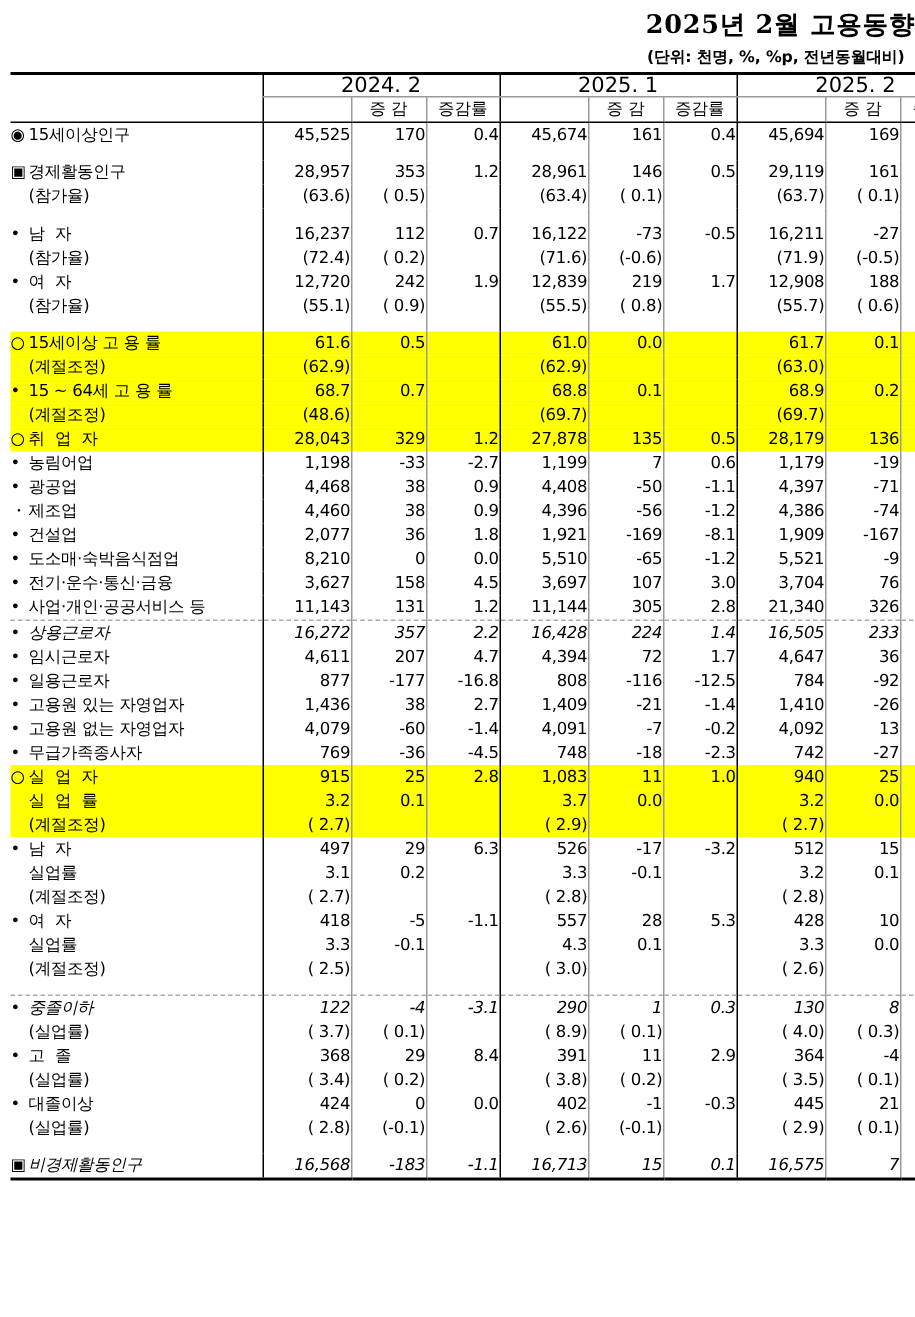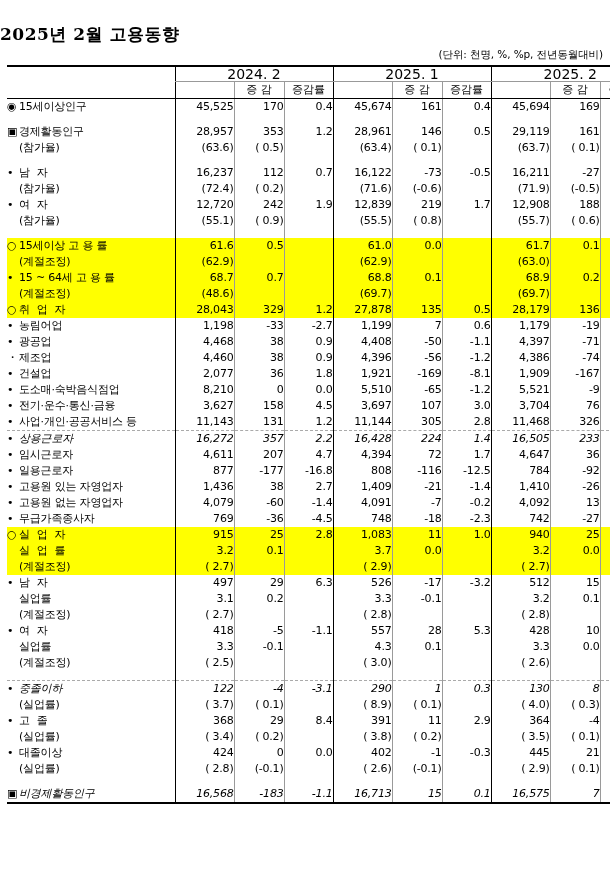--- a/index.html
+++ b/index.html
@@ -16,36 +16,37 @@
   }
   #page {
     position: relative;
     width: 610px;
     height: 878px;
     box-sizing: border-box;
   }
 
   
   .title {
-    text-align: left;
+    text-align: right;
     font-size: 17px;
     font-weight: bold;
     letter-spacing: 0.5px;
-    padding-top: 22px;
+    padding-top: 5px;
     line-height: 24px;
     font-family: "DejaVu Serif", "Liberation Serif", serif;
   }
 
   .unit-line {
     text-align: right;
     font-size: 10.5px;
     padding-right: 7px;
     padding-top: 2px;
     padding-bottom: 3px;
     letter-spacing: -0.1px;
+    font-weight: bold;
   }
 
   
   table.emp {
     border-collapse: collapse;
     width: 596px;
     margin-left: 7px;
     table-layout: fixed;
     font-size: 11px;
   }
@@ -428,21 +429,21 @@
           <td class="num vsep-minor">2.1</td>
         </tr>
         <tr class="drow">
           <td class="label ind1"><span class="mk">•</span><span>사업·개인·공공서비스 등</span></td>
           <td class="num vsep-major">11,143</td>
           <td class="num vsep-minor">131</td>
           <td class="num vsep-minor">1.2</td>
           <td class="num vsep-major">11,144</td>
           <td class="num vsep-minor">305</td>
           <td class="num vsep-minor">2.8</td>
-          <td class="num vsep-major">11,468</td>
+          <td class="num vsep-major">21,340</td>
           <td class="num vsep-minor">326</td>
           <td class="num vsep-minor">2.9</td>
         </tr>
         <tr class="drow dashed">
           <td class="label ind1"><span class="mk">•</span><span>상용근로자</span></td>
           <td class="num vsep-major">16,272</td>
           <td class="num vsep-minor">357</td>
           <td class="num vsep-minor">2.2</td>
           <td class="num vsep-major">16,428</td>
           <td class="num vsep-minor">224</td>

